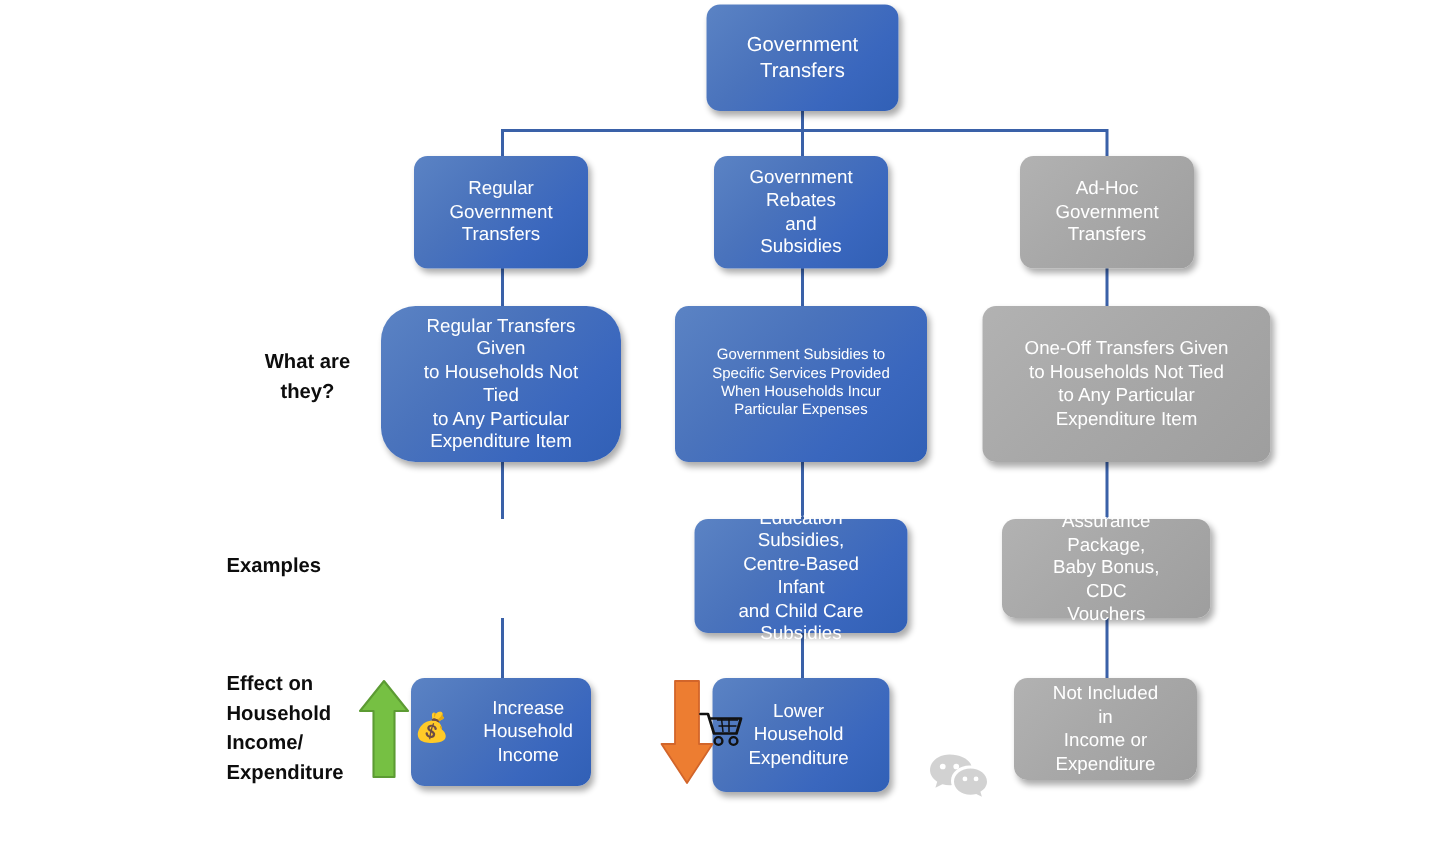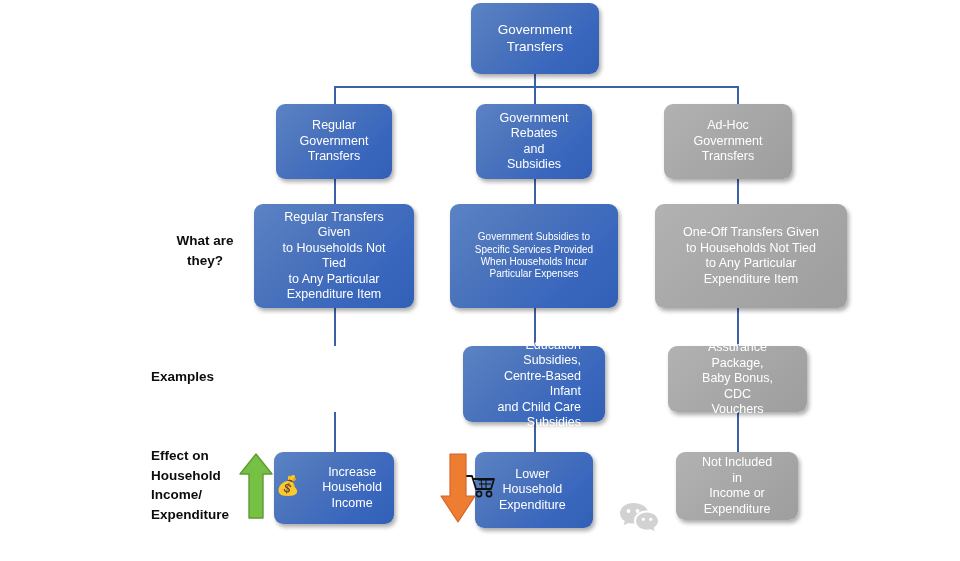--- a/index.html
+++ b/index.html
@@ -122,39 +122,39 @@
   <div class="box blue" style="left:471px; top:3px; width:128px; height:71px; font-size:13.5px;">
     <span>Government<br>Transfers</span>
   </div>
 
   <div class="box blue" style="left:276px; top:104px; width:116px; height:75px; font-size:12.5px;">
     <span>Regular<br>Government<br>Transfers</span>
   </div>
   <div class="box blue" style="left:476px; top:104px; width:116px; height:75px; font-size:12.5px;">
     <span>Government<br>Rebates and<br>Subsidies</span>
   </div>
-  <div class="box gray" style="left:664px; top:104px; width:128px; height:75px; font-size:12.5px;">
+  <div class="box gray" style="left:680px; top:104px; width:116px; height:75px; font-size:12.5px;">
     <span>Ad-Hoc<br>Government<br>Transfers</span>
   </div>
 
   <div class="row-label center" style="left:146px; top:231px; width:118px;">What are<br>they?</div>
 
-  <div class="box blue" style="left:254px; top:204px; width:160px; height:104px; font-size:12.5px;">
+  <div class="box blue" style="left:254px; top:204px; width:160px; height:104px; font-size:12.5px;border-radius:23px;">
     <span>Regular Transfers Given<br>to Households Not Tied<br>to Any Particular<br>Expenditure Item</span>
   </div>
   <div class="box blue" style="left:450px; top:204px; width:168px; height:104px; font-size:10px;">
     <span>Government Subsidies to<br>Specific Services Provided<br>When Households Incur<br>Particular Expenses</span>
   </div>
   <div class="box gray" style="left:655px; top:204px; width:192px; height:104px; font-size:12.5px;">
     <span>One-Off Transfers Given<br>to Households Not Tied<br>to Any Particular<br>Expenditure Item</span>
   </div>
 
   <div class="row-label left" style="left:151px; top:367px; width:120px;">Examples</div>
 
-  <div class="box blue" style="left:463px; top:346px; width:142px; height:76px; font-size:12.5px;text-align:right;">
+  <div class="box blue" style="left:463px; top:346px; width:142px; height:76px; font-size:12.5px;">
     <span>Education Subsidies,<br>Centre-Based Infant<br>and Child Care<br>Subsidies</span>
   </div>
   <div class="box gray" style="left:668px; top:346px; width:139px; height:66px; font-size:12.5px;">
     <span>Assurance Package,<br>Baby Bonus, CDC<br>Vouchers</span>
   </div>
 
   <div class="row-label left" style="left:151px; top:446px; width:126px;">Effect on<br>Household<br>Income/<br>Expenditure</div>
 
   <div class="arrow" style="left:238px; top:452px; width:36px; height:68px;">
     <svg width="36" height="68" viewBox="0 0 36 68">

